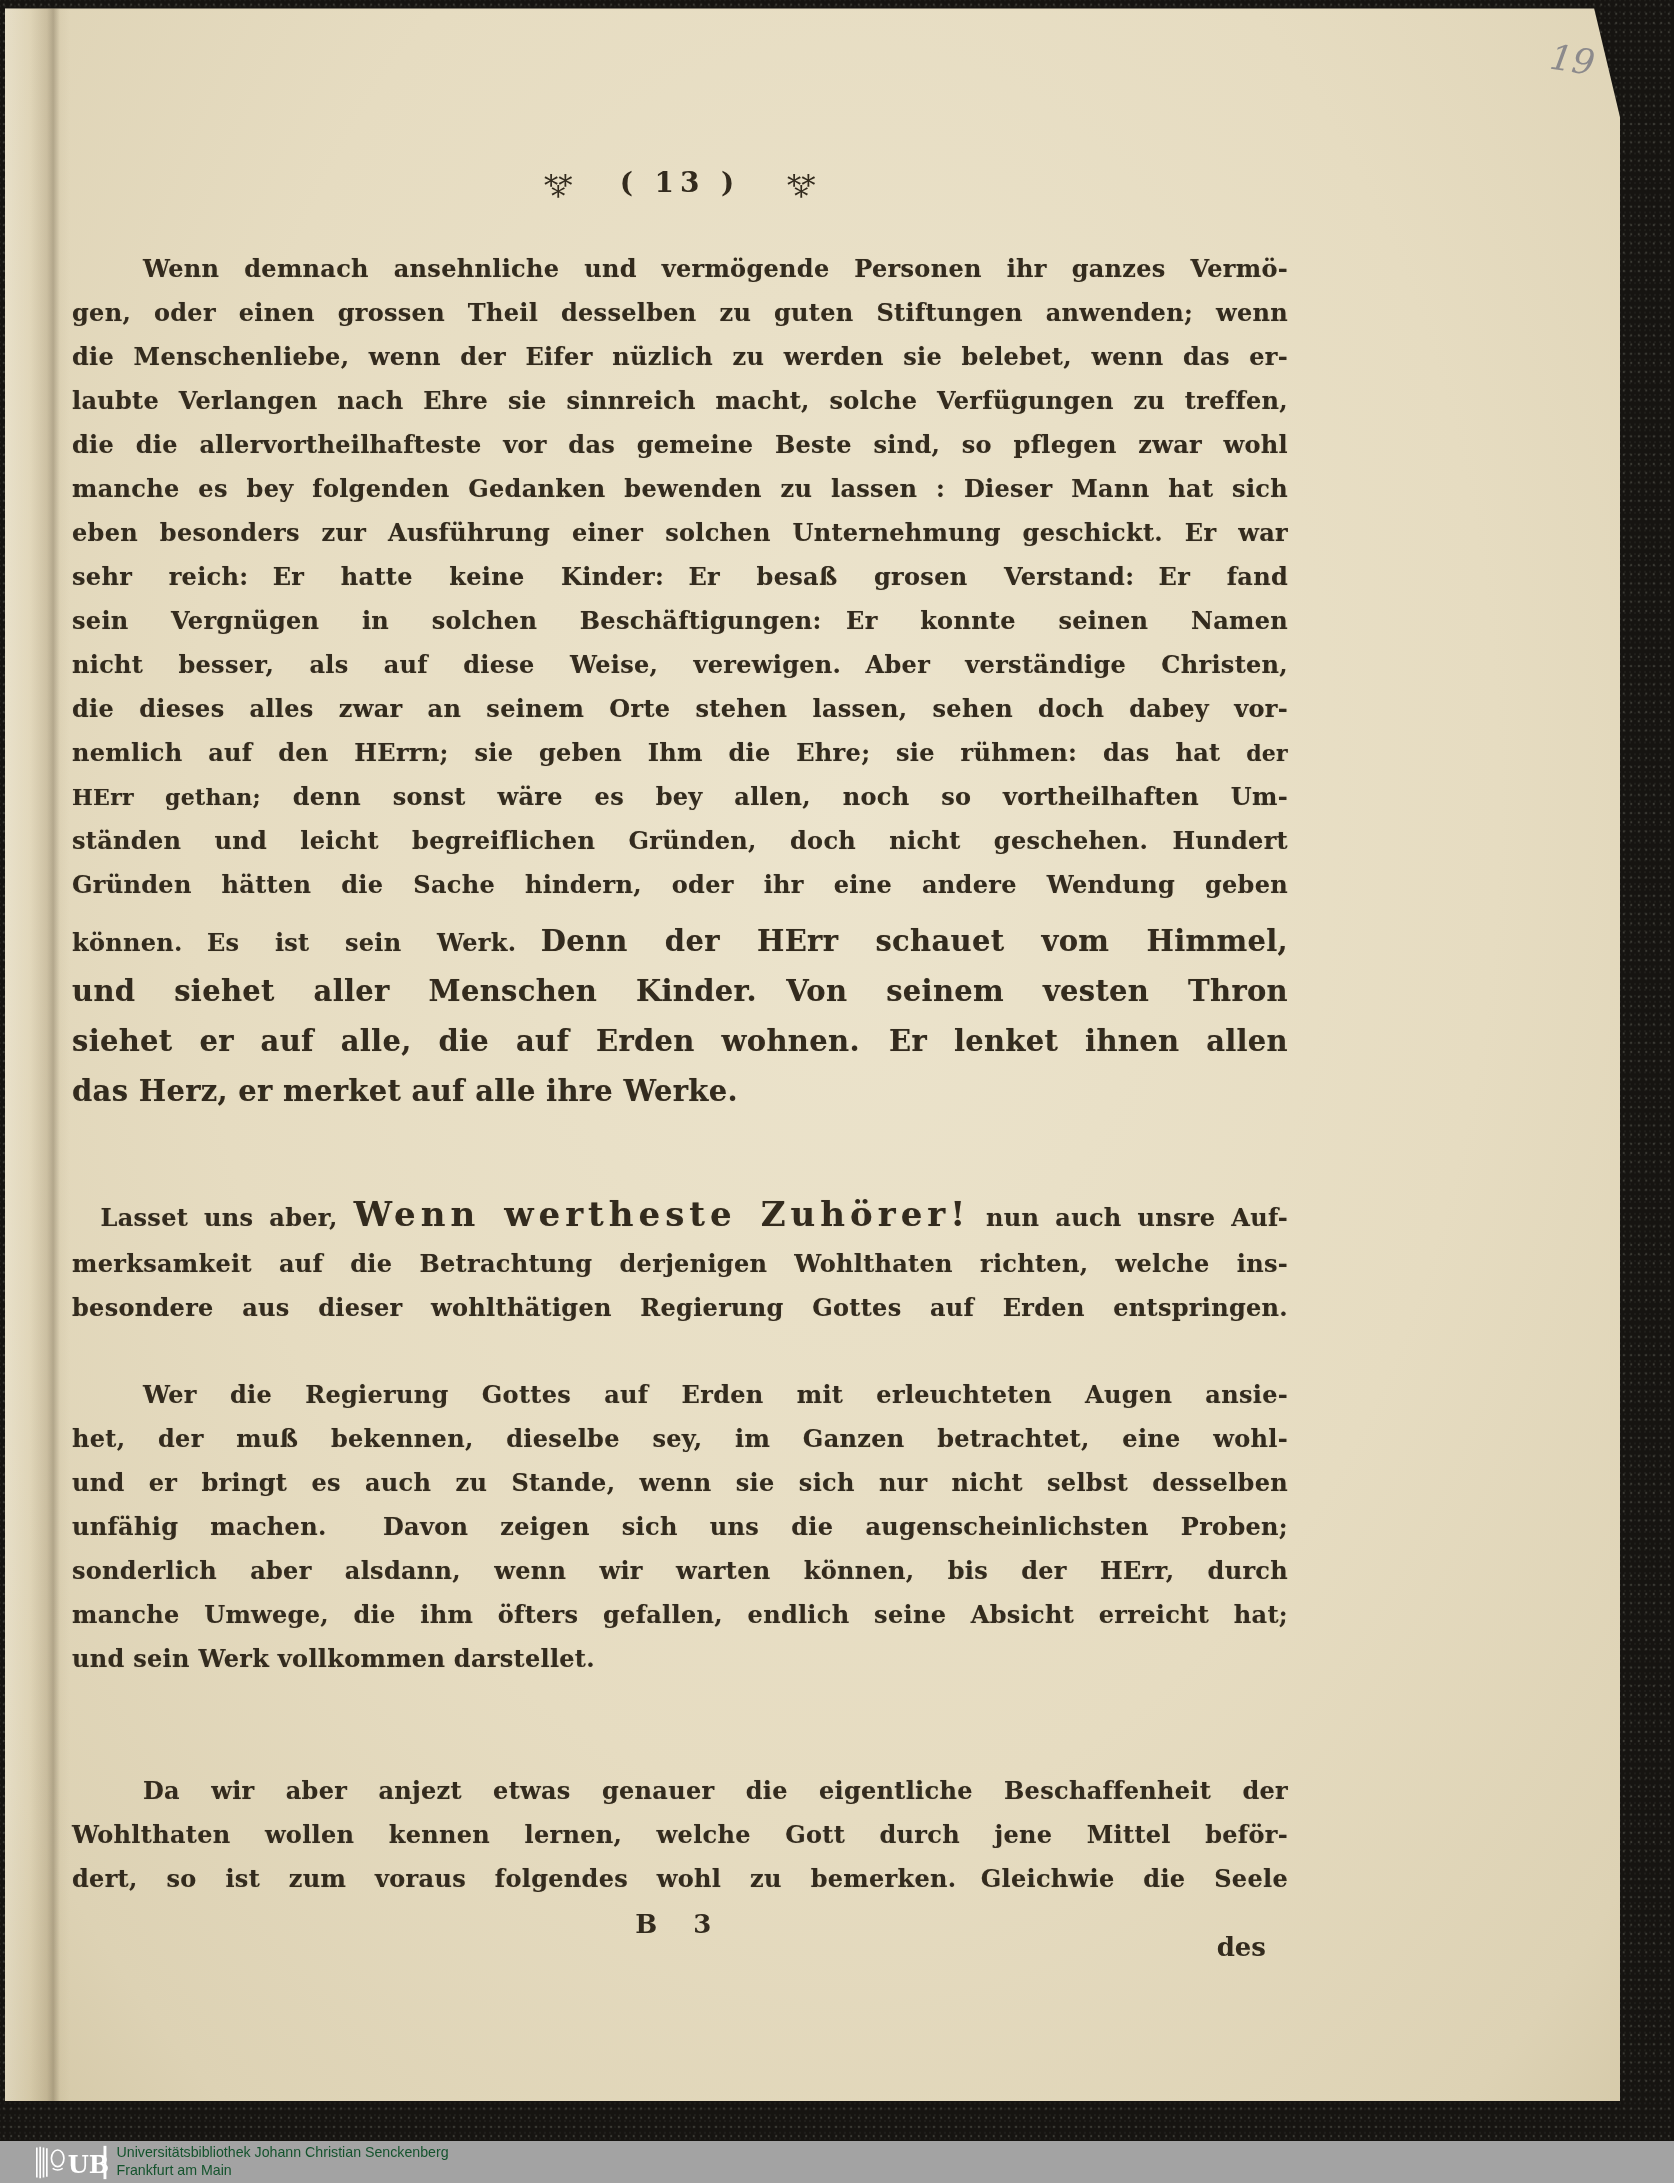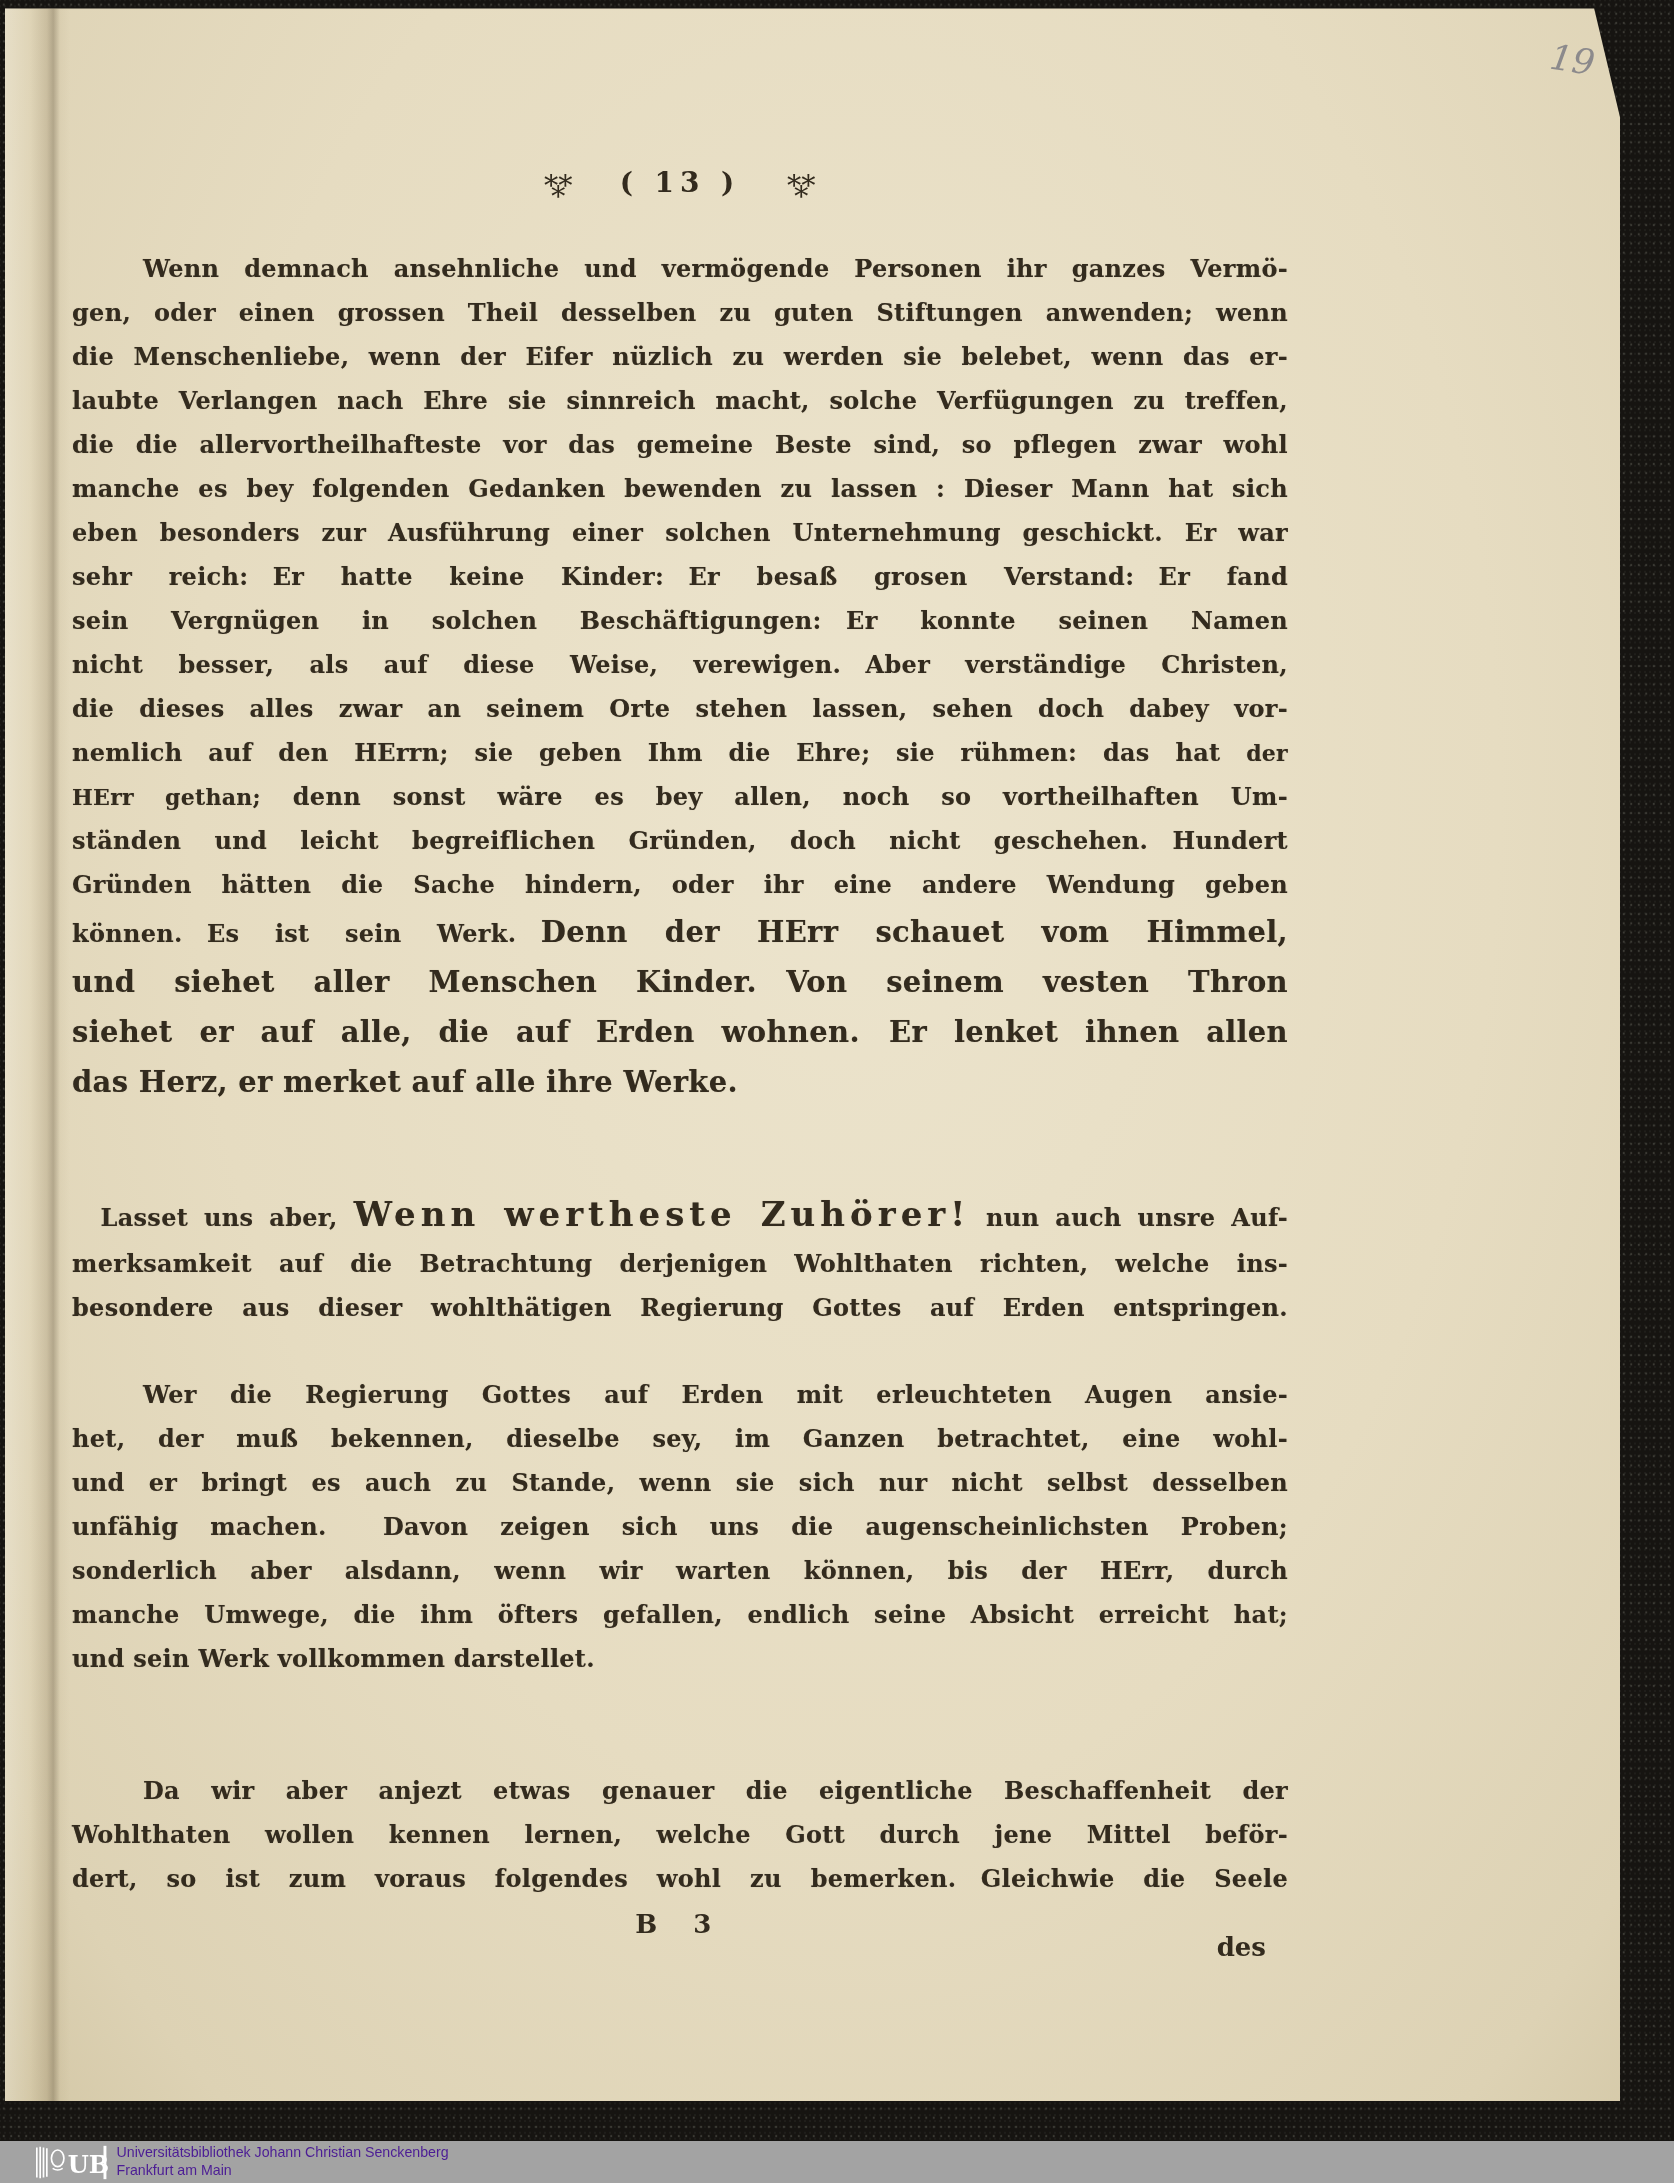--- a/index.html
+++ b/index.html
@@ -38,37 +38,37 @@
   
   .para{position:absolute;left:67px;width:1216px;}
   .p1{top:239px;} .p2{top:1179px;} .p3{top:1365px;} .p4{top:1761px;}
 
   .line{font-size:24px;font-weight:bold;line-height:44px;height:44px;
         text-align:justify;text-align-last:justify;letter-spacing:0.3px;
         text-shadow:0 0 0.8px rgba(51,43,30,.35);}
   .line.short{text-align-last:left;}
   .line.first{text-indent:71px;}
   .line.first2{text-indent:28.5px;}
-  .line.big{font-size:29px;line-height:50px;height:50px;}
+  .line.big{font-size:29px;line-height:68px;height:50px;}
   .line.tall{line-height:55px;height:55px;}
   .em{font-weight:bold;font-size:22px;}
   .bigspan{font-size:29px;}
   .grand{font-size:34px;letter-spacing:5px;}
 
   
   .sigrow{position:absolute;left:67px;top:1894px;width:1216px;height:75px;}
   .sig{position:absolute;left:0;right:0;top:6.7px;text-align:center;
        font-size:26px;font-weight:bold;letter-spacing:13.4px;}
   .catch{position:absolute;right:22px;top:30px;font-size:26px;font-weight:bold;}
 
   
   .banner{position:absolute;left:0;right:0;bottom:0;height:42px;background:#a3a3a3;
     display:flex;align-items:center;padding-left:30px;}
   .logo{margin-left:4.2px;flex:0 0 auto;}
-  .libtext{margin-left:8.4px;color:#4c1d95;
+  .libtext{margin-left:8.4px;color:#14532d;
     font-family:"Liberation Sans","DejaVu Sans",sans-serif;
     font-size:14.2px;line-height:17.6px;font-weight:normal;}
 </style>
 </head>
 <body>
 
 <div class="scan-bg"></div>
 
 <div class="page">
 

